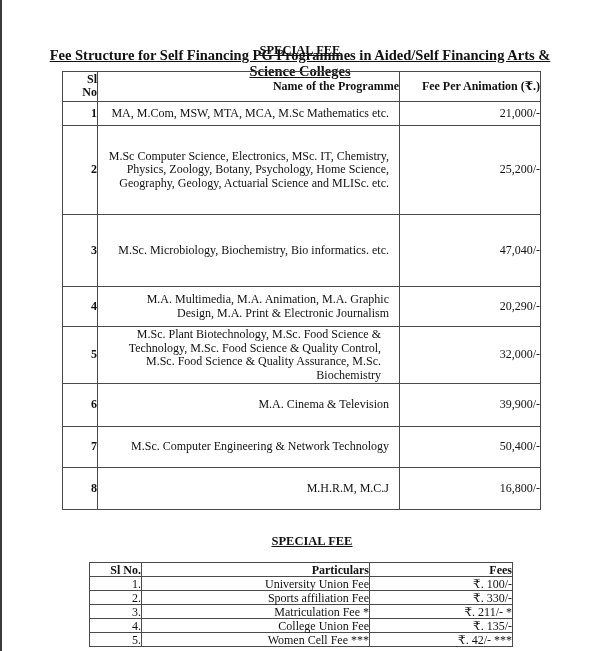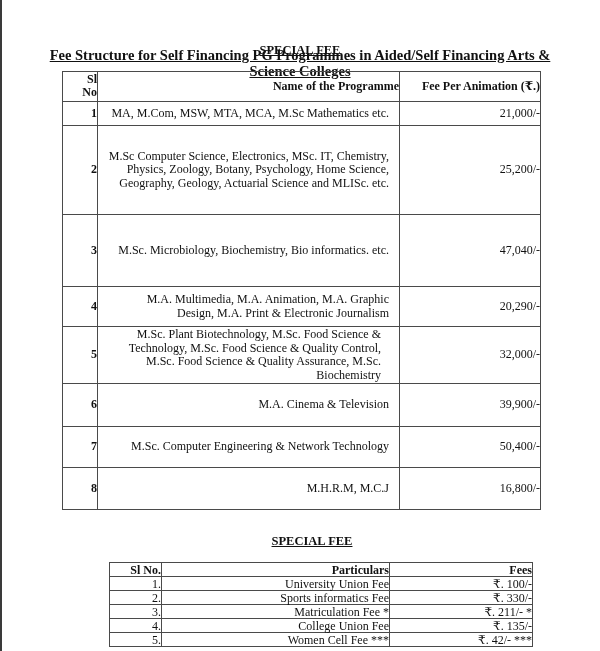--- a/index.html
+++ b/index.html
@@ -29,21 +29,21 @@
     td, th { border: 1.2px solid #4a4a4a; text-align: right; vertical-align: middle; font-weight: normal; }
 
     .tuition-table { left: 62px; top: 71px; width: 478px; font-size: 12px; line-height: 13.5px; }
     .tuition-table th { font-weight: bold; }
     .tuition-table .col-sl { width: 35px; }
     .tuition-table .col-name { width: 302px; }
     .tuition-table .col-fee { width: 141px; }
     .tuition-table td.sl { font-weight: bold; }
     .tuition-table td.name { padding: 0 10px; }
 
-    .special-table { left: 89px; top: 562px; width: 423px; font-size: 12px; line-height: 12px; margin-left: 20px; }
+    .special-table { left: 89px; top: 562px; width: 423px; font-size: 12px; line-height: 12px; }
     .special-table th { font-weight: bold; }
     .special-table .col-sl { width: 52px; }
     .special-table .col-part { width: 228px; }
     .special-table .col-fee { width: 143px; }
     .special-table td, .special-table th { height: 14px; padding: 0; }
   </style>
 </head>
 <body>
 
 <div class="left-edge"></div>
@@ -125,21 +125,21 @@
     </tr>
   </thead>
   <tbody>
     <tr>
       <td>1.</td>
       <td>University Union Fee</td>
       <td>₹. 100/-</td>
     </tr>
     <tr>
       <td>2.</td>
-      <td>Sports informatics Fee</td>
+      <td>Sports affiliation Fee</td>
       <td>₹. 330/-</td>
     </tr>
     <tr>
       <td>3.</td>
       <td>Matriculation Fee *</td>
       <td>₹. 211/- *</td>
     </tr>
     <tr>
       <td>4.</td>
       <td>College Union Fee</td>

